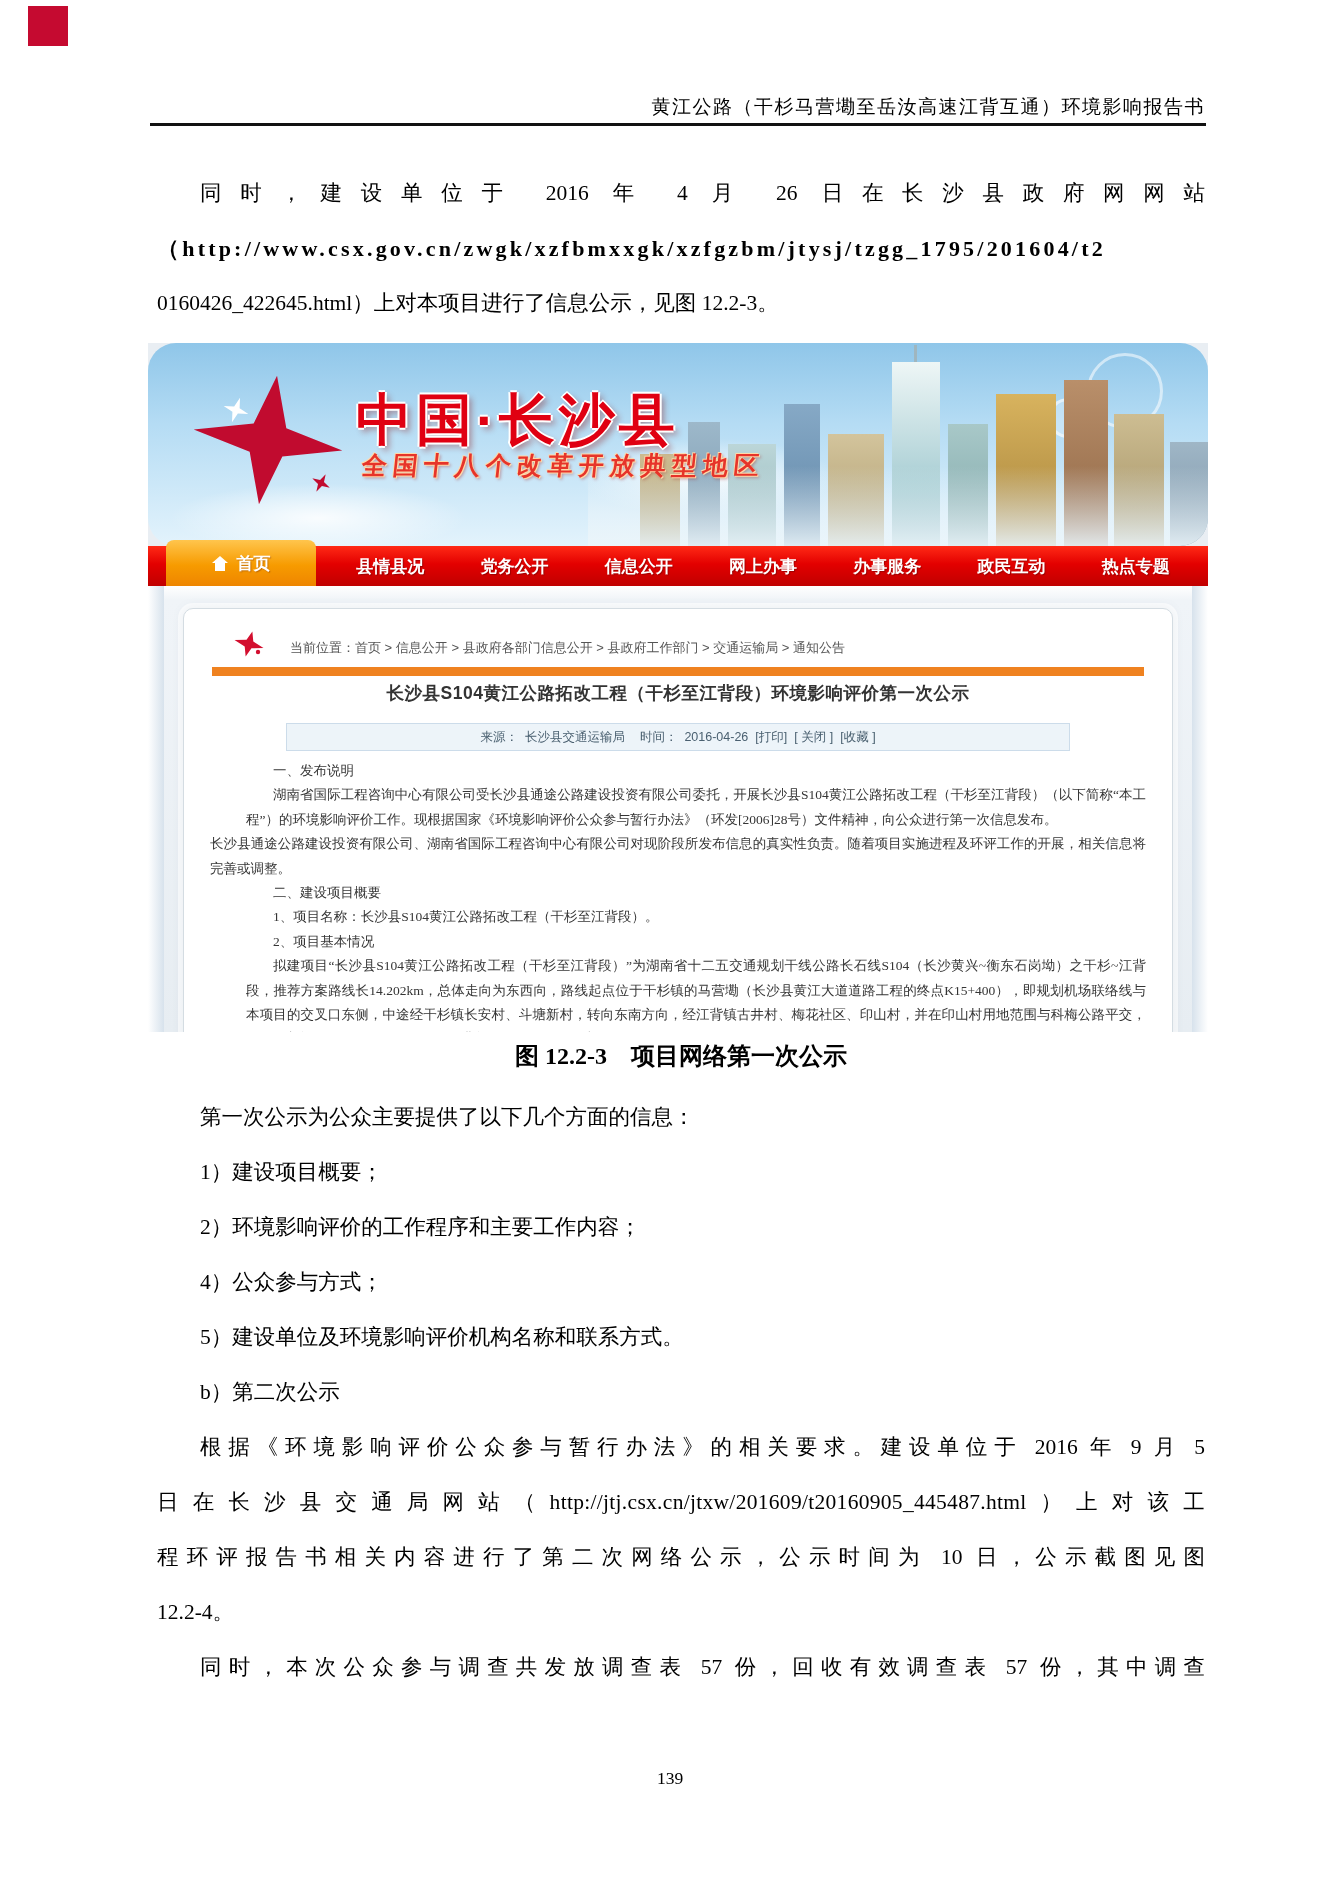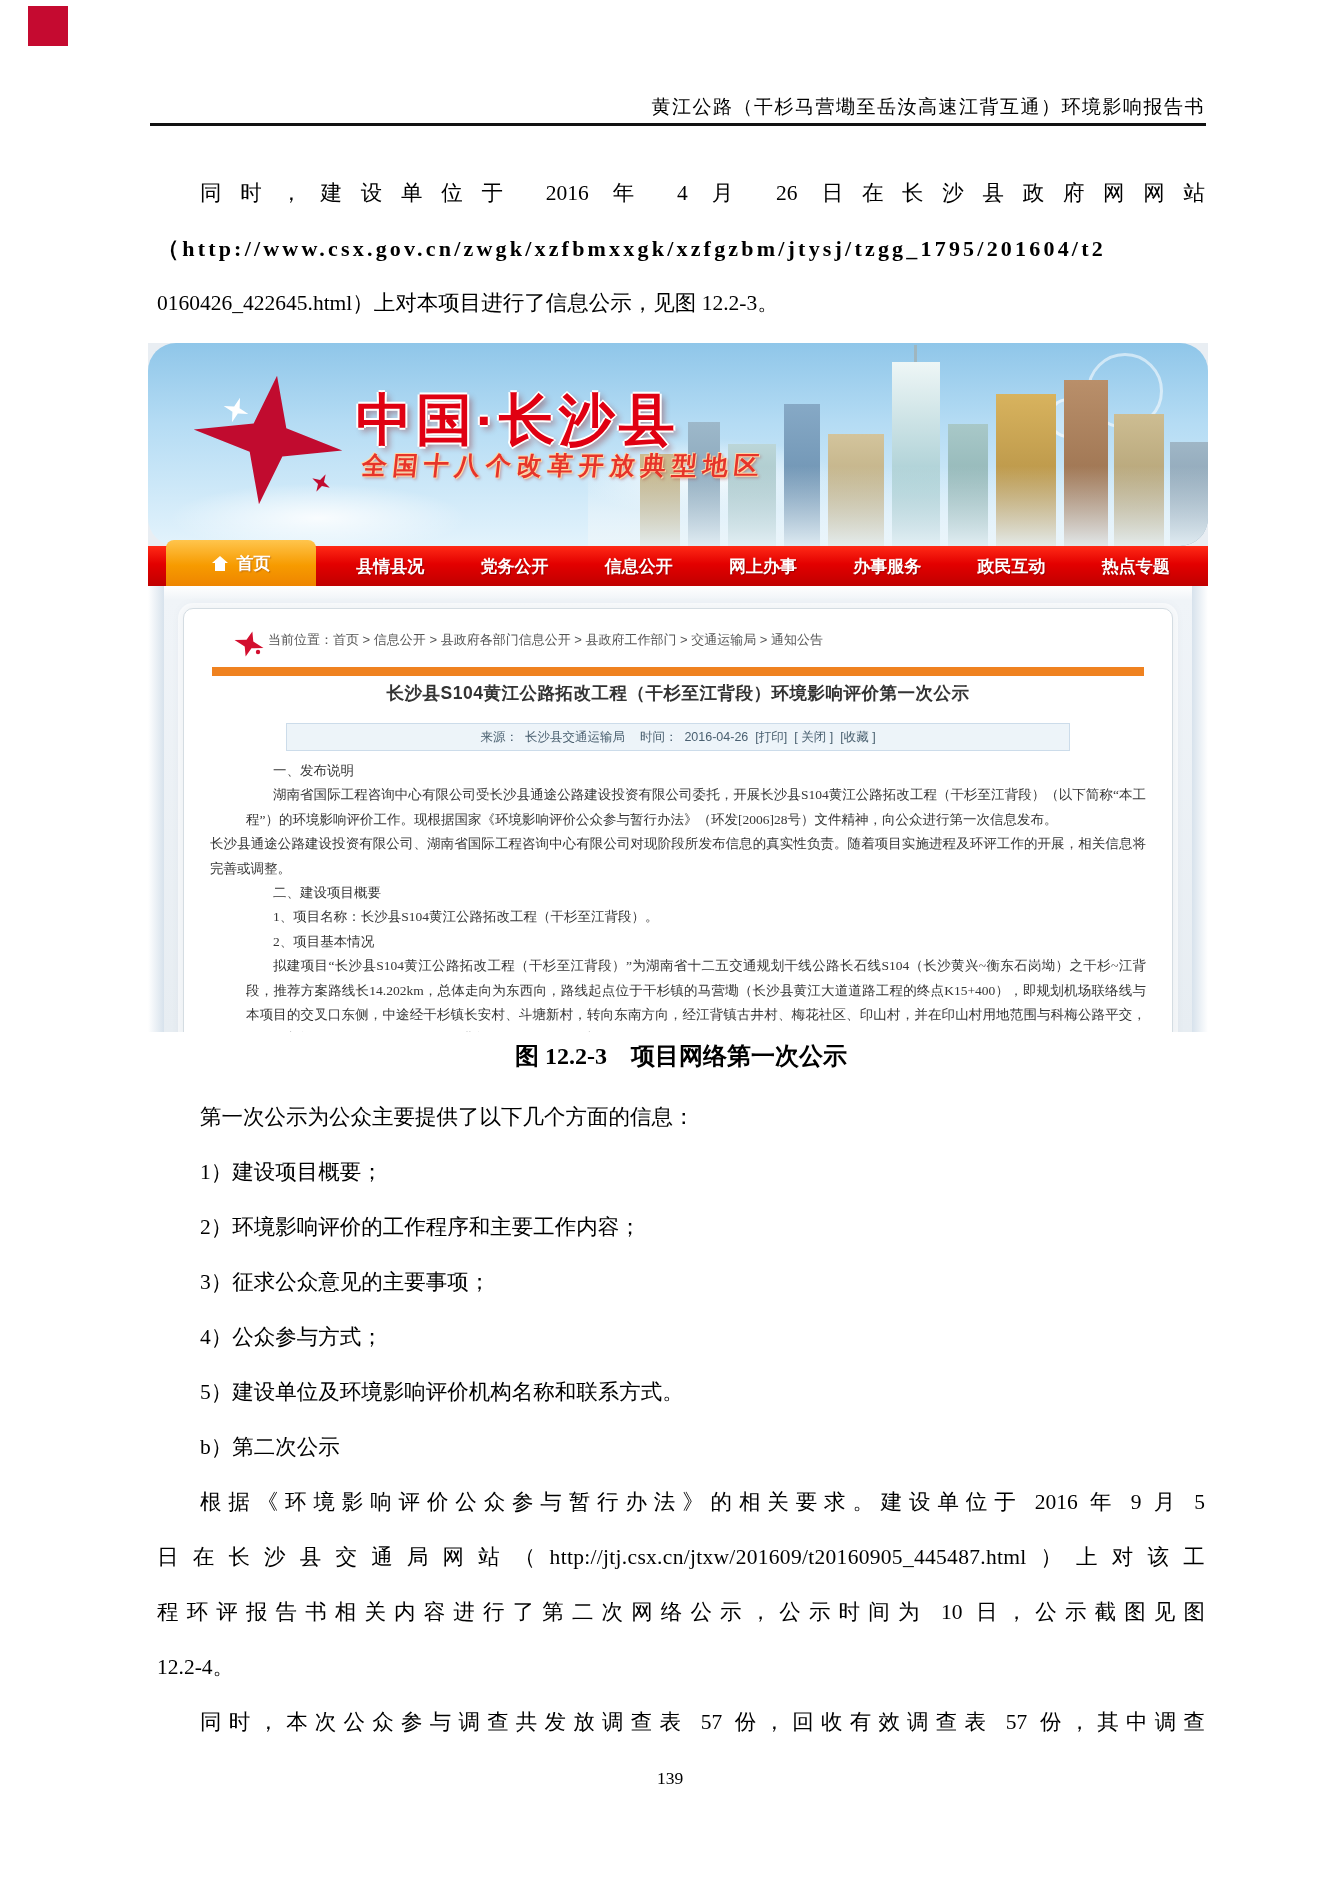--- a/index.html
+++ b/index.html
@@ -72,21 +72,21 @@
   
   .lower{position:absolute;left:0;top:243px;width:1060px;bottom:0;
          background:linear-gradient(180deg,#ffffff 0%,#f0f4f8 14px,#e7edf2 100%);}
   .edge{position:absolute;top:0;bottom:0;width:16px;}
   .edge.l{left:0;background:linear-gradient(90deg,#ffffff,#d7e2ec);}
   .edge.r{right:0;background:linear-gradient(270deg,#ffffff,#d7e2ec);}
 
   .panel{position:absolute;left:35px;top:265px;width:988px;height:430px;background:#fff;
          border:1px solid #d4dce2;border-radius:10px 10px 0 0;
          box-shadow:0 0 0 5px rgba(255,255,255,.6),0 0 10px rgba(110,130,155,.25);}
-  .crumb-row{position:absolute;left:50px;top:22px;right:26px;display:flex;align-items:flex-start;gap:4px;
+  .crumb-row{position:absolute;left:50px;top:22px;right:26px;display:flex;align-items:flex-end;gap:26px;
              font-size:13px;color:#555;}
   .crumb-icon{flex:0 0 auto;width:30px;height:26px;}
   .orange-bar{position:absolute;left:28px;right:28px;top:58px;height:9px;background:#ef8220;}
   .art-title{position:absolute;left:0;right:0;top:72px;text-align:center;font-size:17.5px;font-weight:bold;
              color:#333;letter-spacing:.5px;}
   .meta-bar{position:absolute;left:102px;right:102px;top:114px;height:26px;background:#edf4f9;
             border:1px solid #ccdcea;display:flex;align-items:center;justify-content:center;gap:7px;
             font-size:12.5px;color:#4a6070;white-space:nowrap;}
   .meta-bar .btn{cursor:pointer;}
   .art-body{position:absolute;left:26px;right:26px;top:150px;bottom:0;overflow:hidden;
@@ -204,21 +204,20 @@
   </div>
 
   <div class="caption">
     <span>图 12.2-3</span><span class="cap-gap">项目网络第一次公示</span>
   </div>
 
   <div class="textcol listblock">
     <div class="docline ind">第一次公示为公众主要提供了以下几个方面的信息：</div>
     <div class="docline ind">1）建设项目概要；</div>
     <div class="docline ind">2）环境影响评价的工作程序和主要工作内容；</div>
-    <div class="docline ind">3）征求公众意见的主要事项；</div>
     <div class="docline ind">4）公众参与方式；</div>
     <div class="docline ind">5）建设单位及环境影响评价机构名称和联系方式。</div>
     <div class="docline ind">b）第二次公示</div>
     <div class="docline jl ind">根据《环境影响评价公众参与暂行办法》的相关要求。建设单位于 2016 年 9 月 5</div>
     <div class="docline jl mix-line">日在长沙县交通局网站（http://jtj.csx.cn/jtxw/201609/t20160905_445487.html）上对该工</div>
     <div class="docline jl">程环评报告书相关内容进行了第二次网络公示，公示时间为 10 日，公示截图见图</div>
     <div class="docline">12.2-4。</div>
     <div class="docline jl ind">同时，本次公众参与调查共发放调查表 57 份，回收有效调查表 57 份，其中调查</div>
   </div>
 

